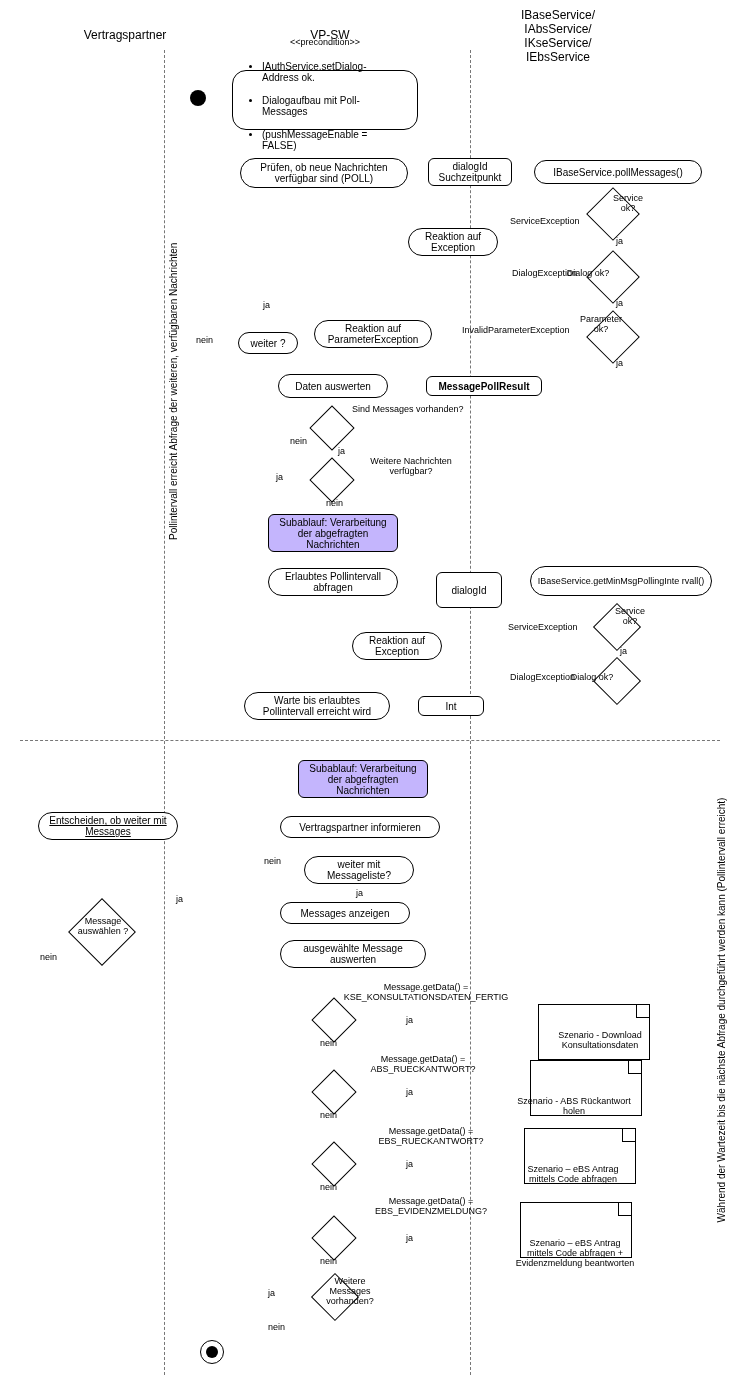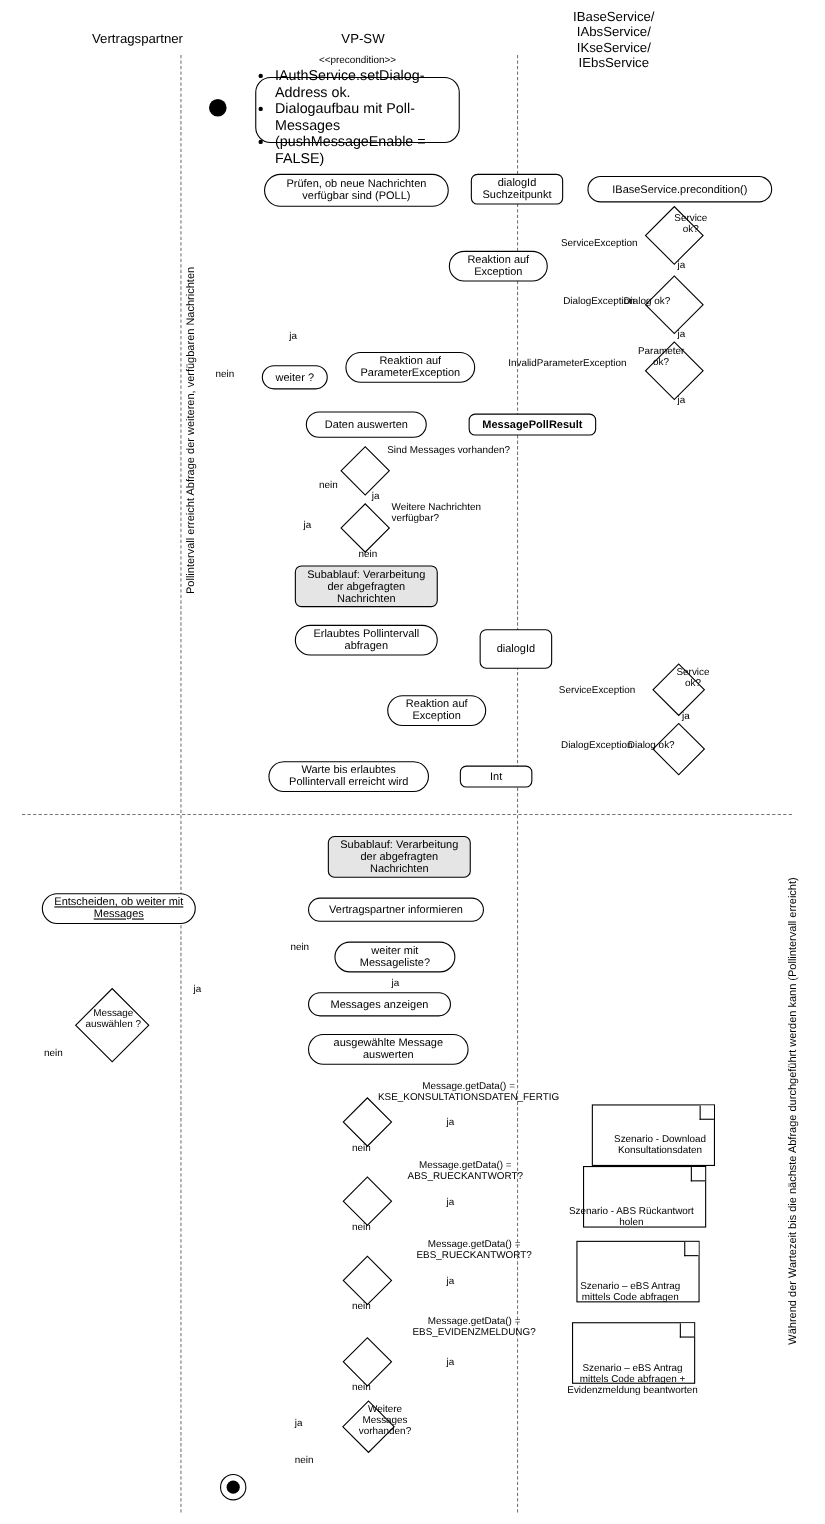--- a/index.html
+++ b/index.html
@@ -7,31 +7,31 @@
   .lane-header{position:absolute;top:28px;font-size:12px;text-align:center}
   .vline{position:absolute;top:50px;bottom:10px;border-left:1px dashed #777}
   .hline-dash{position:absolute;left:20px;right:30px;border-top:1.5px dashed #777}
   .node{position:absolute;border:1px solid #000;background:#fff;text-align:center;display:flex;
         align-items:center;justify-content:center;padding:3px;box-sizing:border-box}
   .pill{border-radius:999px}
   .box{border-radius:6px}
   .initial{width:16px;height:16px;border-radius:50%;background:#000;border:none}
   .final-outer{position:absolute;width:22px;height:22px;border:1px solid #000;border-radius:50%}
   .final-inner{position:absolute;width:12px;height:12px;background:#000;border-radius:50%;left:5px;top:5px}
-  .sub{background:#e5e5e5}
+  .sub{background:#c4b5fd}
   .dia{position:absolute;background:#fff;border:1px solid #000;transform:rotate(45deg)}
   .dnote{position:absolute;width:110px;height:54px;border:1px solid #000;background:#fff}
   .dnote::before{content:"";position:absolute;top:0;right:0;width:12px;height:12px;
                  border-left:1px solid #000;border-bottom:1px solid #000;background:#fff}
   .lbl{position:absolute;font-size:9px;white-space:pre-line;text-align:center}
   .vtext{position:absolute;transform:rotate(-90deg);transform-origin:left top;font-size:10px;white-space:nowrap}
   .small{font-size:9px}
   .scen{font-weight:normal;font-size:9px}
   ul.pre{margin:2px 0 0 14px;padding:0;text-align:left}
-  ul.pre li{margin:0;padding:0;font-size:13px}
+  ul.pre li{margin:12px;padding:0;font-size:10px}
 </style>
 </head>
 <body>
 
 <div class="stage">
 
   <div class="lane-header" style="left:60px;width:130px">Vertragspartner</div>
   <div class="lane-header" style="left:290px;width:80px">VP-SW</div>
   <div class="lane-header" style="left:498px;top:8px;width:120px;white-space:pre-line;font-size:12px;line-height:14px">IBaseService/
 IAbsService/
@@ -53,21 +53,21 @@
         <li>(pushMessageEnable = FALSE)</li>
       </ul>
   </div>
 
   <div class="node pill" style="left:240px;top:158px;width:168px;height:30px">Prüfen, ob neue Nachrichten
 verfügbar sind (POLL)</div>
 
   <div class="node box" style="left:428px;top:158px;width:84px;height:28px">dialogId
 Suchzeitpunkt</div>
 
-  <div class="node pill" style="left:534px;top:160px;width:168px;height:24px">IBaseService.precondition()</div>
+  <div class="node pill" style="left:534px;top:160px;width:168px;height:24px">IBaseService.pollMessages()</div>
 
   <div class="dia" style="left:594px;top:195px;width:36px;height:36px"></div>
   <div class="lbl" style="left:598px;top:193px;width:60px">Service
 ok?</div>
   <div class="lbl" style="left:616px;top:236px">ja</div>
   <div class="lbl" style="left:510px;top:216px">ServiceException</div>
 
   <div class="node pill" style="left:408px;top:228px;width:90px;height:28px">Reaktion auf
 Exception</div>
 
@@ -92,34 +92,36 @@
   <div class="node box" style="left:426px;top:376px;width:116px;height:20px;font-weight:bold">MessagePollResult</div>
 
   <div class="node pill" style="left:278px;top:374px;width:110px;height:24px">Daten auswerten</div>
 
   <div class="dia" style="left:316px;top:412px;width:30px;height:30px"></div>
   <div class="lbl" style="left:352px;top:404px;width:130px;text-align:left">Sind Messages vorhanden?</div>
   <div class="lbl" style="left:290px;top:436px">nein</div>
   <div class="lbl" style="left:338px;top:446px">ja</div>
 
   <div class="dia" style="left:316px;top:464px;width:30px;height:30px"></div>
-  <div class="lbl" style="left:356px;top:456px;width:110px;text-align:left">Weitere Nachrichten
+  <div class="lbl" style="left:356px;top:456px;width:110px;text-align:center">Weitere Nachrichten
 verfügbar?</div>
   <div class="lbl" style="left:276px;top:472px">ja</div>
   <div class="lbl" style="left:326px;top:498px">nein</div>
 
   <div class="node box sub" style="left:268px;top:514px;width:130px;height:38px">Subablauf: Verarbeitung
 der abgefragten
 Nachrichten</div>
 
   <div class="node pill" style="left:268px;top:568px;width:130px;height:28px">Erlaubtes Pollintervall
 abfragen</div>
 
   <div class="node box" style="left:436px;top:572px;width:66px;height:36px">dialogId</div>
 
+  <div class="node pill" style="left:530px;top:566px;width:182px;height:30px;font-size:9px">IBaseService.getMinMsgPollingInte
+rvall()</div>
 
   <div class="dia" style="left:600px;top:610px;width:32px;height:32px"></div>
   <div class="lbl" style="left:600px;top:606px;width:60px">Service
 ok?</div>
   <div class="lbl" style="left:620px;top:646px">ja</div>
   <div class="lbl" style="left:508px;top:622px">ServiceException</div>
 
   <div class="node pill" style="left:352px;top:632px;width:90px;height:28px">Reaktion auf
 Exception</div>
 

